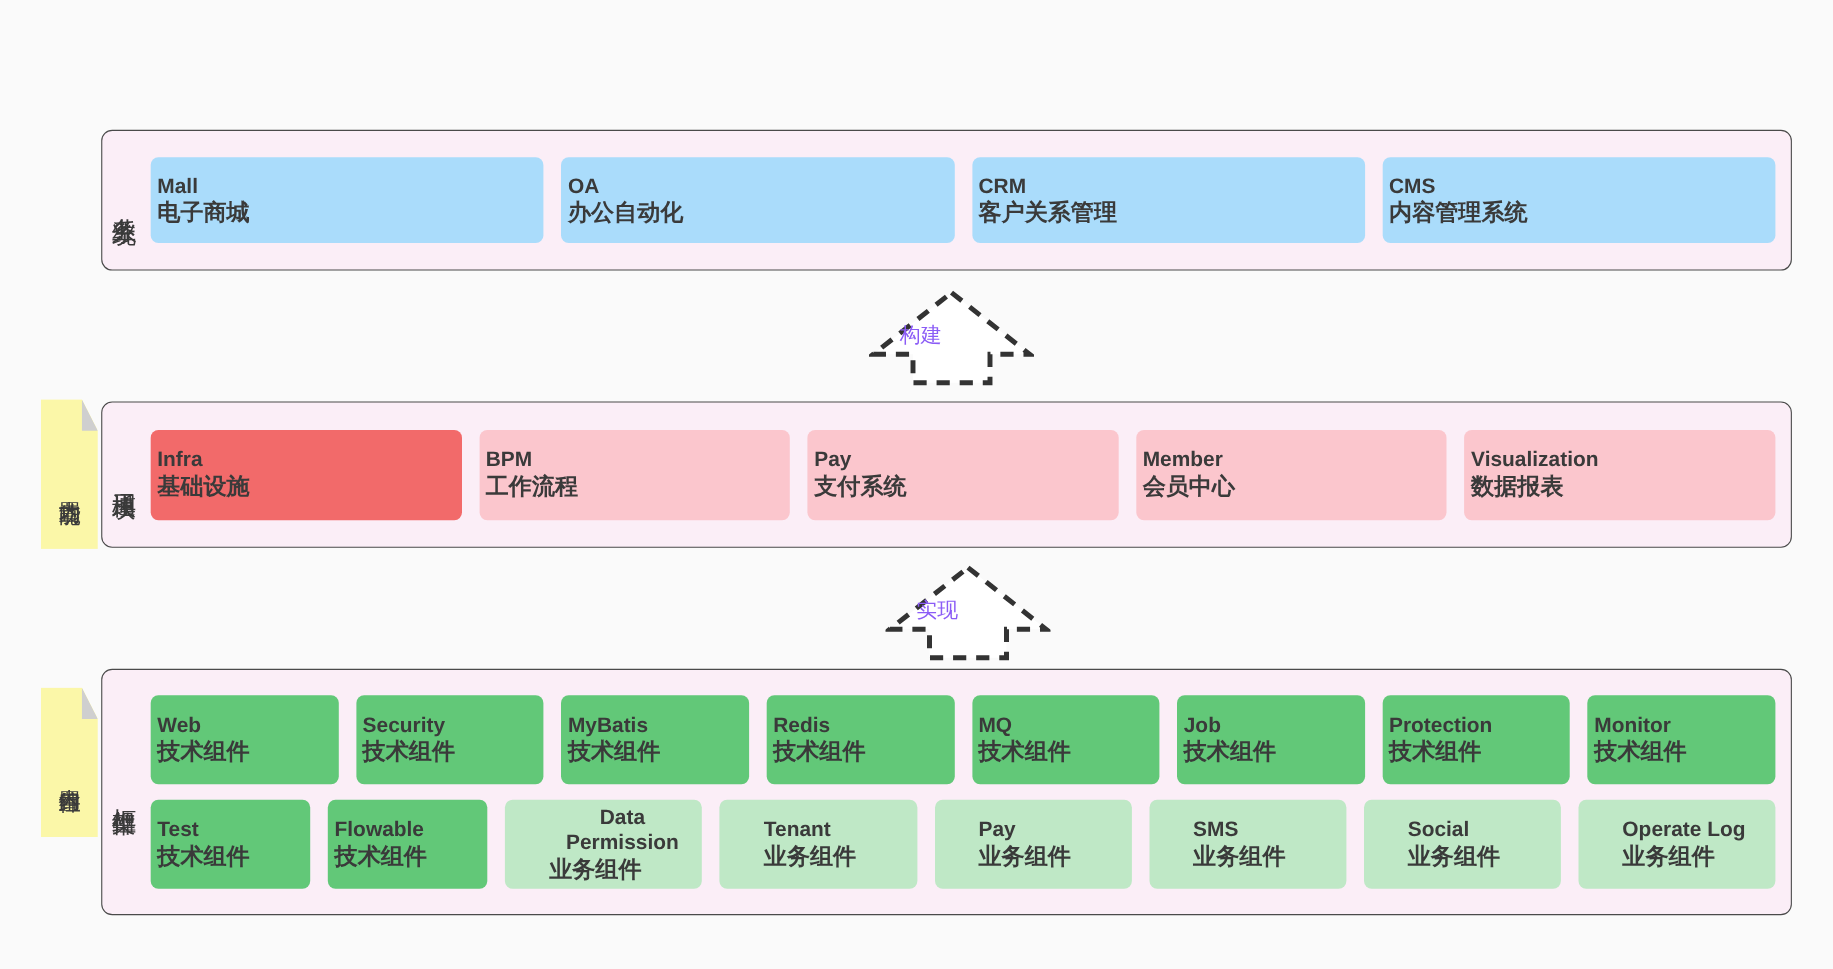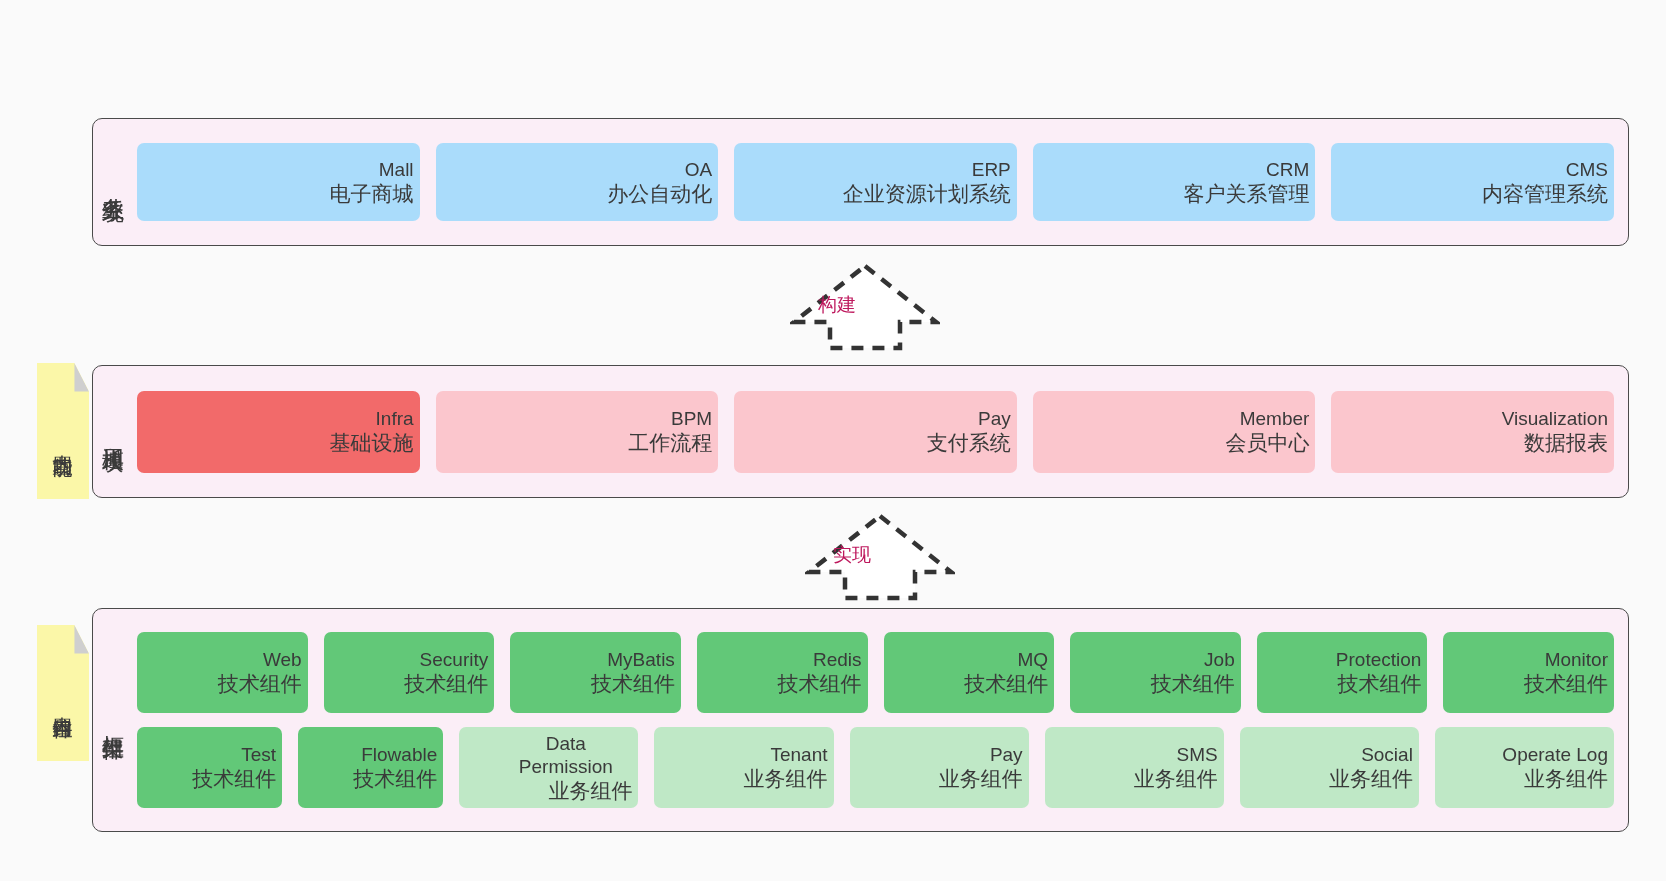--- a/index.html
+++ b/index.html
@@ -66,27 +66,28 @@
     width: 100%;
     gap: 14px;
   }
 
   
   .card {
     flex: 1 1 0;
     border-radius: 7px;
     display: flex;
     flex-direction: column;
-    align-items: flex-end;
+    align-items: flex-start;
     justify-content: center;
     text-align: center;
     color: #3a3a3a;
     box-sizing: border-box;
     padding: 4px 6px;
     line-height: 1.22;
+    font-weight: bold;
   }
   .card .ln1 { font-size: 19px; }
   .card .ln2 { font-size: 21px; }
 
   .h-biz .card      { height: 78px; background: #aadcfb; }
   .h-mod .card      { height: 82px; }
   .h-frame .card    { height: 81px; }
 
   .c-blue   { background: #aadcfb; }
   .c-red    { background: #f26a6a; }
@@ -123,21 +124,21 @@
   }
 
   
   .block-arrow {
     position: absolute;
     display: block;
   }
   .arrow-label {
     position: absolute;
     font-size: 19px;
-    color: #be185d;
+    color: #8b5cf6;
     white-space: nowrap;
     user-select: none;
   }
 </style>
 </head>
 <body>
 
 <div id="canvas">
 
   <div class="layer h-biz" id="layer-business" style="left:92px; top:118px; width:1537px; height:128px;">
@@ -147,24 +148,20 @@
 
         <div class="card c-blue">
           <span class="ln1">Mall</span>
           <span class="ln2">电子商城</span>
         </div>
         <div class="card c-blue">
           <span class="ln1">OA</span>
           <span class="ln2">办公自动化</span>
         </div>
         <div class="card c-blue">
-          <span class="ln1">ERP</span>
-          <span class="ln2">企业资源计划系统</span>
-        </div>
-        <div class="card c-blue">
           <span class="ln1">CRM</span>
           <span class="ln2">客户关系管理</span>
         </div>
         <div class="card c-blue">
           <span class="ln1">CMS</span>
           <span class="ln2">内容管理系统</span>
         </div>
 
       </div>
     </div>

